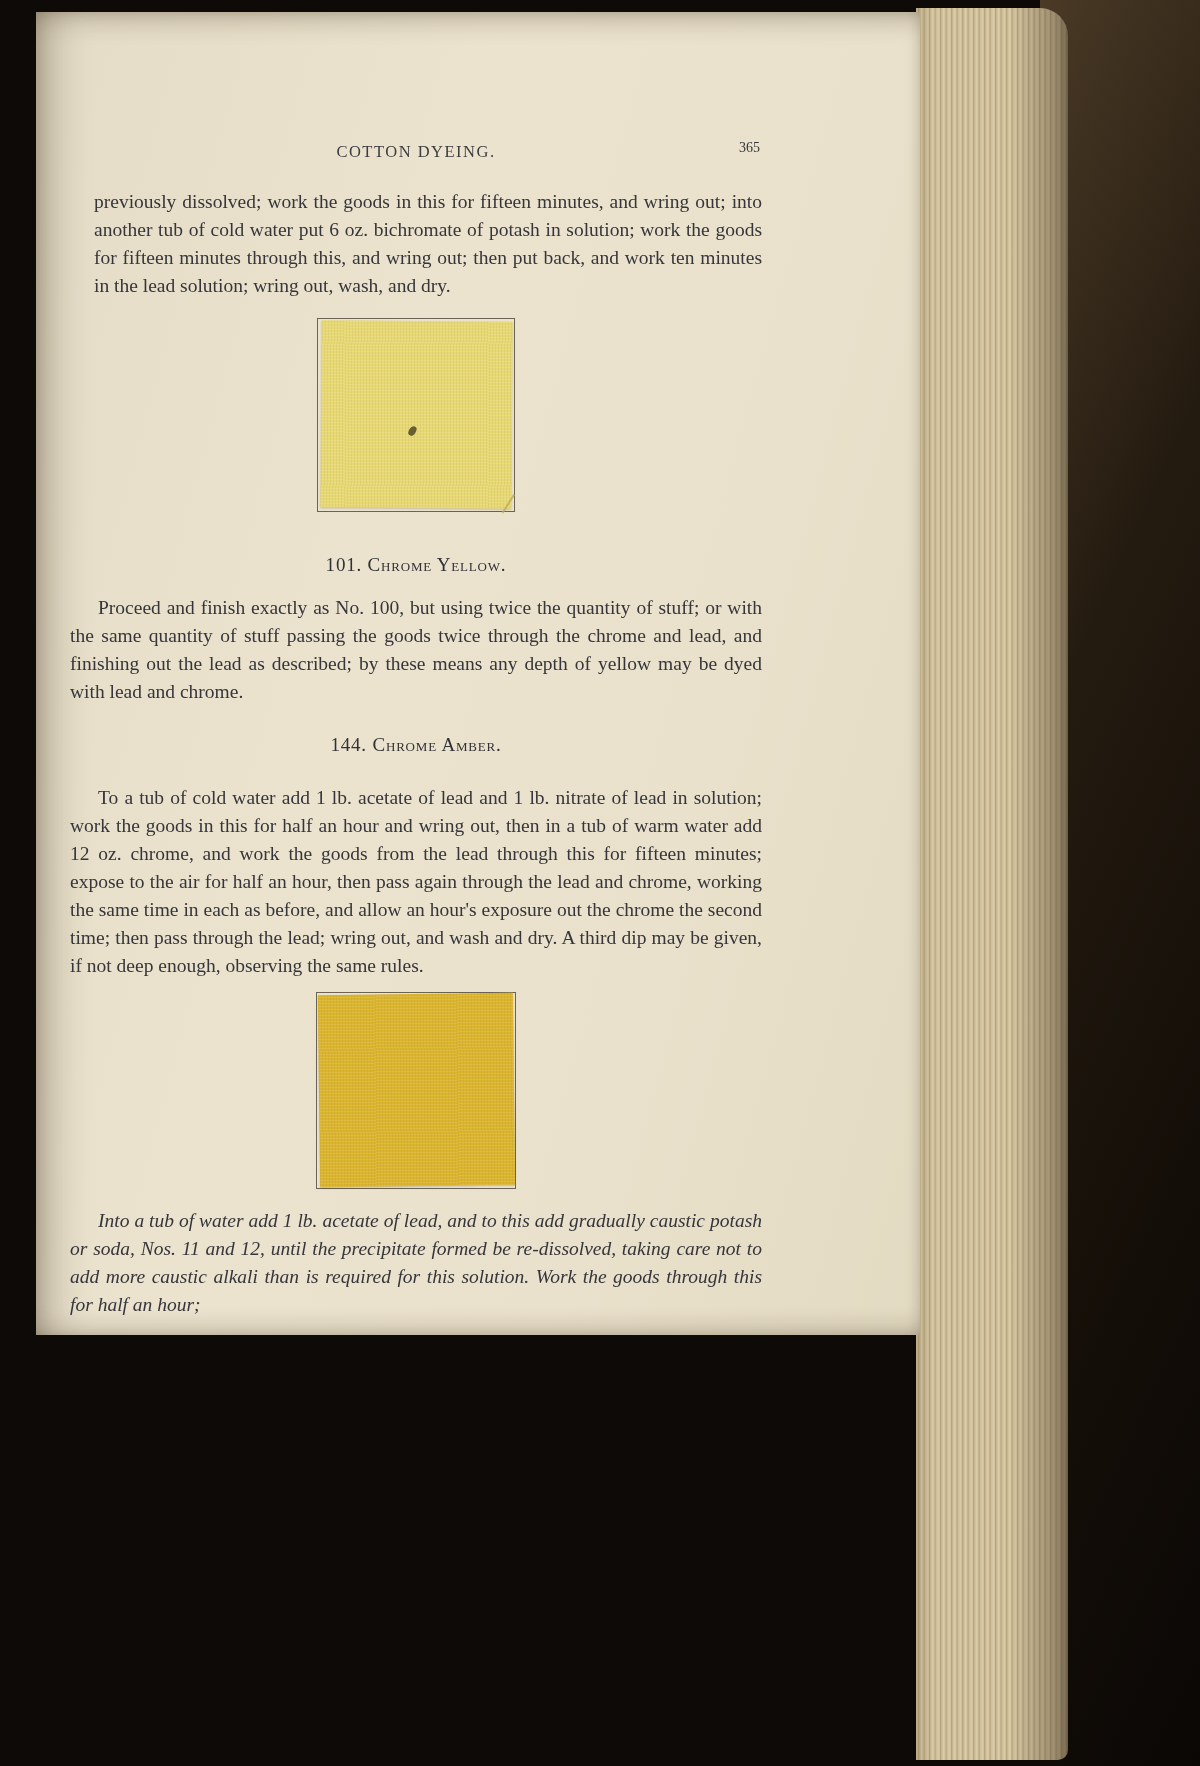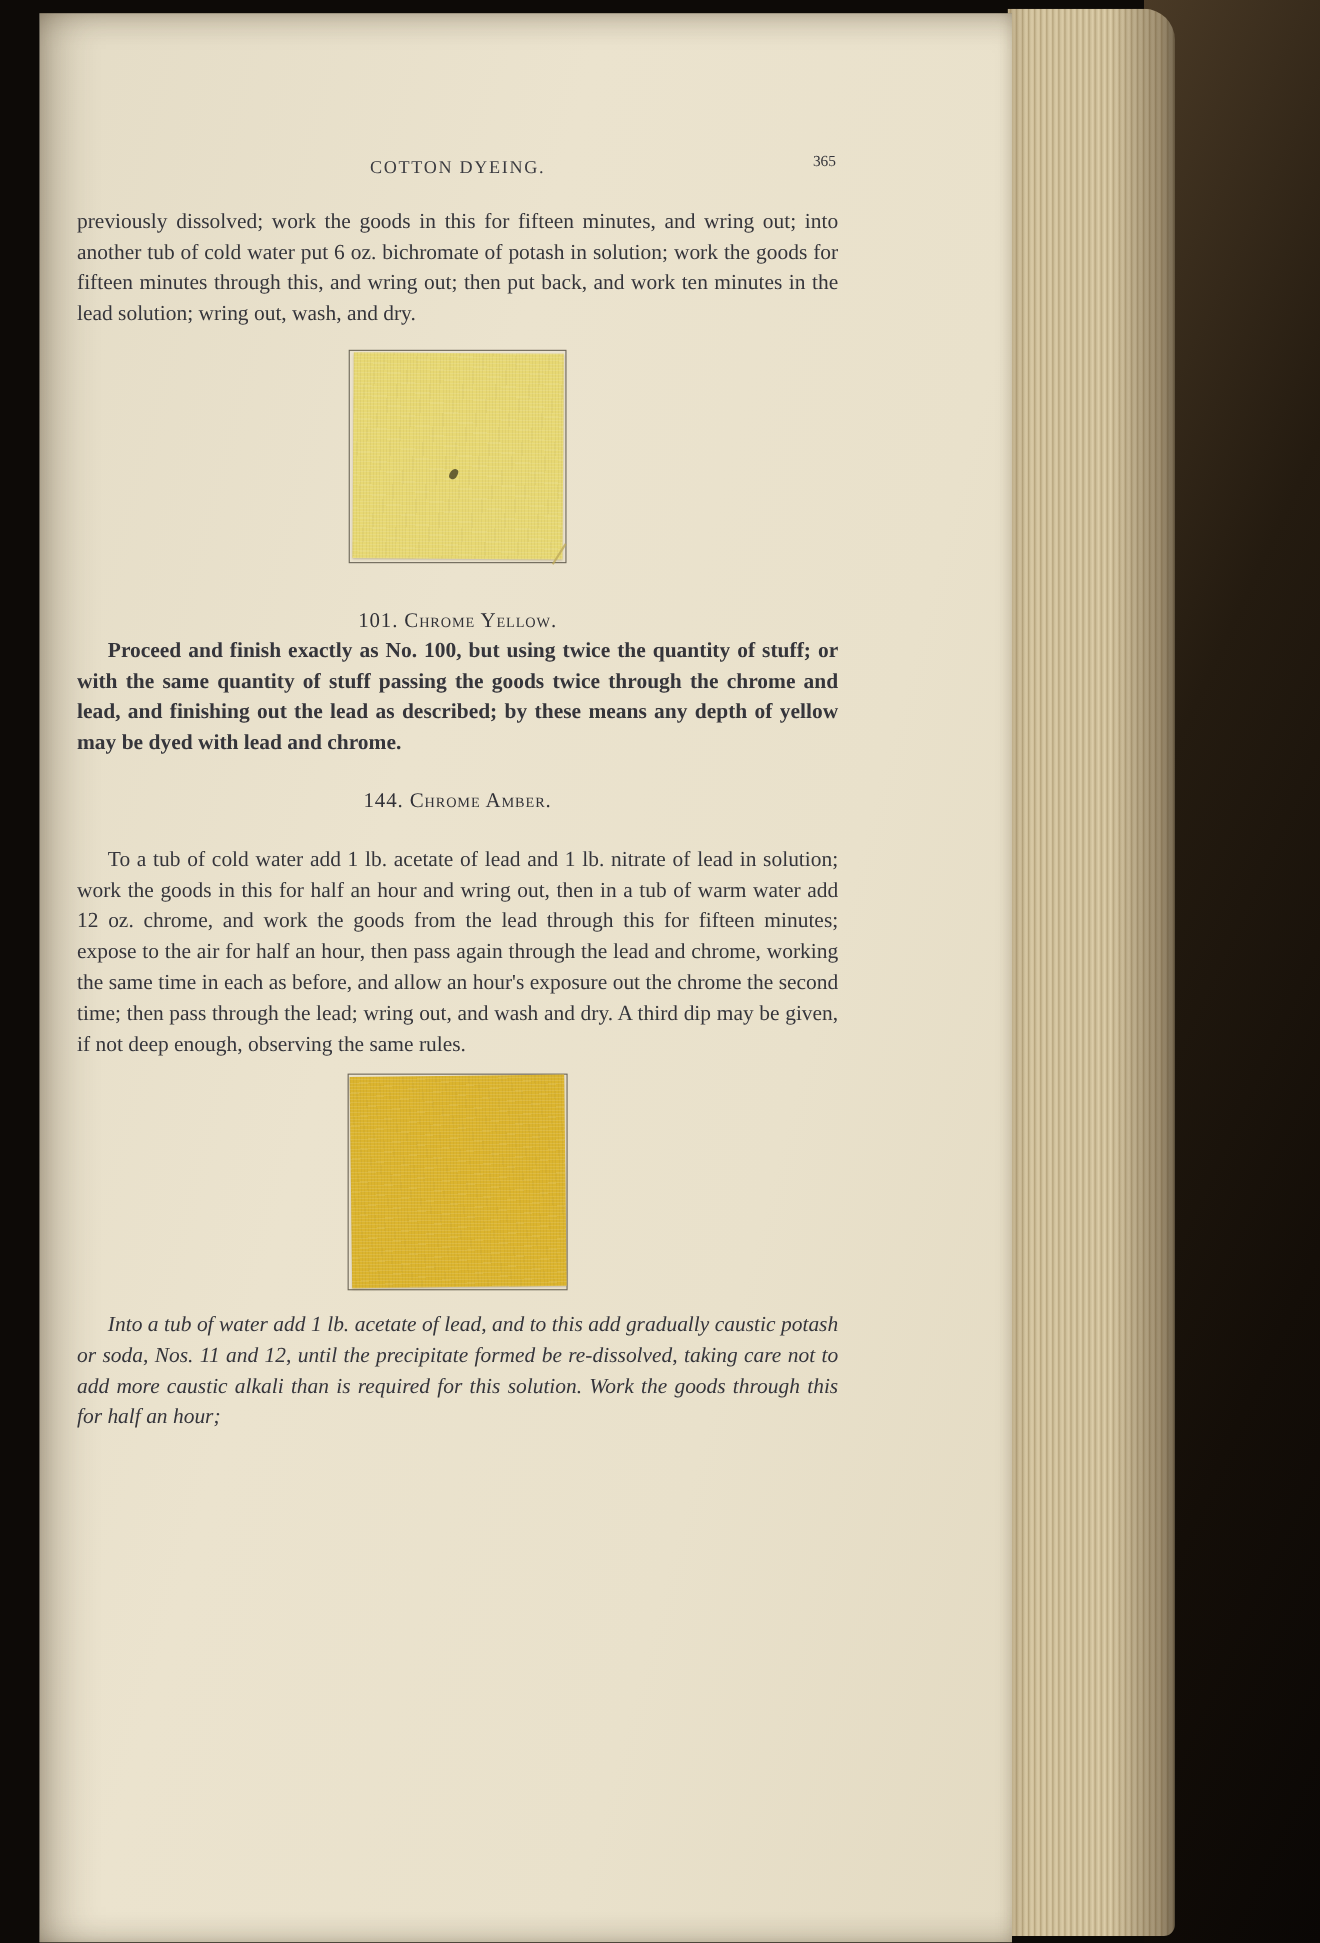--- a/index.html
+++ b/index.html
@@ -30,21 +30,21 @@
     border-top-right-radius: 28px;
     border-bottom-right-radius: 10px;
     background:
       linear-gradient(90deg, rgba(130,110,75,0.30) 0%, rgba(0,0,0,0) 12%, rgba(0,0,0,0) 62%, rgba(70,52,32,0.40) 92%, rgba(40,28,16,0.55) 100%),
       repeating-linear-gradient(90deg, #dccda9 0px, #d2c29d 1.5px, #b7a57e 2.5px, #cfc09b 4px, #d8c9a5 5.5px);
     z-index: 1;
   }
   .page {
     position: absolute;
     left: 36px; top: 12px;
-    width: 884px; height: 1754px;
+    width: 884px; height: 1323px;
     background: linear-gradient(105deg, #e4dcc6 0%, #ebe3ce 38%, #e9e1cb 70%, #e3dac2 100%);
     box-shadow:
       inset 28px 0 45px -22px rgba(60,45,25,0.45),
       inset 0 18px 30px -18px rgba(60,45,25,0.35),
       inset 0 -14px 26px -16px rgba(60,45,25,0.30),
       inset -6px 0 14px -8px rgba(90,70,40,0.25);
     z-index: 2;
     box-sizing: border-box;
     padding: 128px 0 0 34px;
   }
@@ -75,35 +75,36 @@
   .body-text {
     margin: 0;
     font-size: 19.5px;
     line-height: 28px;
     color: #35353b;
     text-align: justify;
     text-indent: 28px;
   }
   .body-text.no-indent {
     text-indent: 0;
+    margin-left: 24px;
   }
   .intro {
     margin-top: 26px;
   }
   .section-heading {
     margin: 0;
     font-size: 19px;
     font-weight: normal;
     font-variant-caps: small-caps;
     letter-spacing: 0.8px;
     text-align: center;
     color: #313137;
   }
   .h101 { margin-top: 42px; }
-  .p101 { margin-top: 2px; font-weight: bold; }
+  .p101 { margin-top: 18px; }
   .h102 { margin-top: 28px; }
   .p102 { margin-top: 28px; }
   .h103 { margin-top: 40px; }
   .p103 { margin-top: 18px; font-style: italic; }
 
   
   .swatch-frame {
     position: relative;
     border: 1px solid #6b6456;
     background: #ece4cf;

